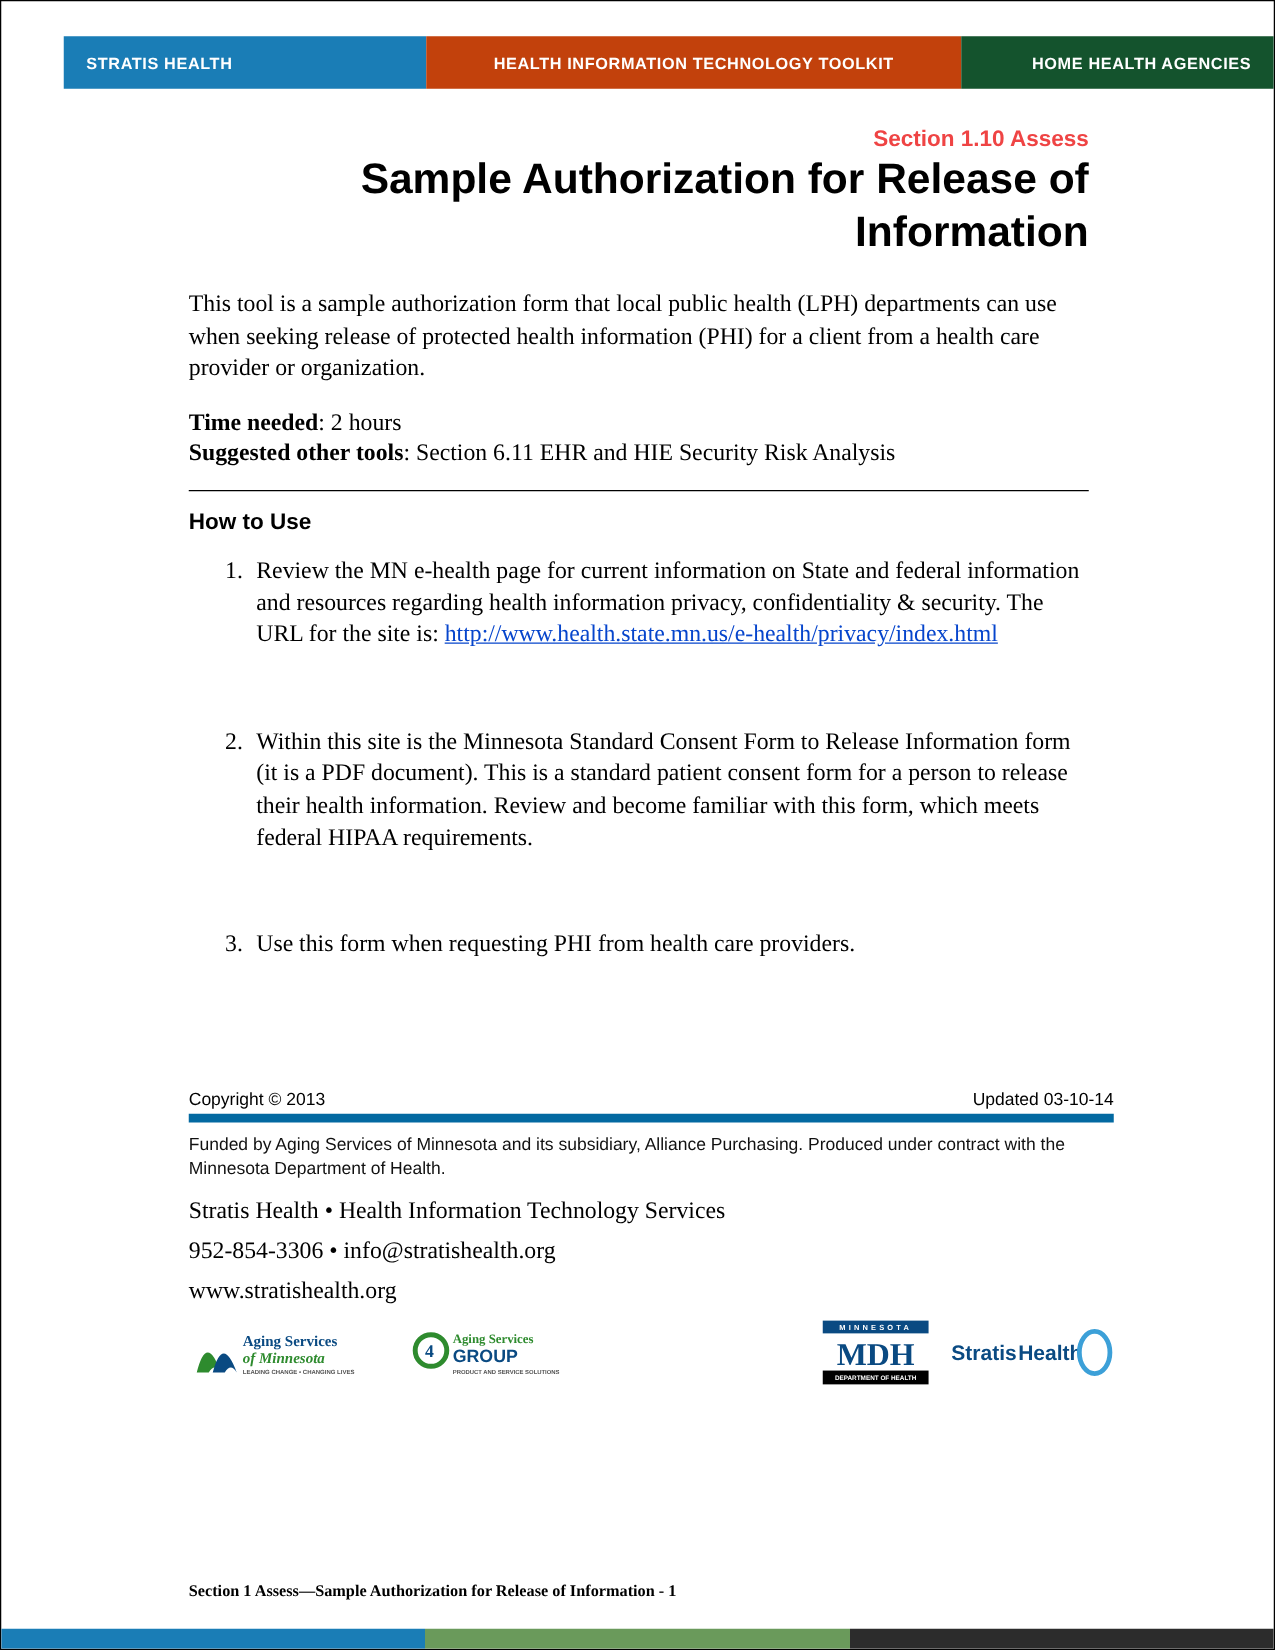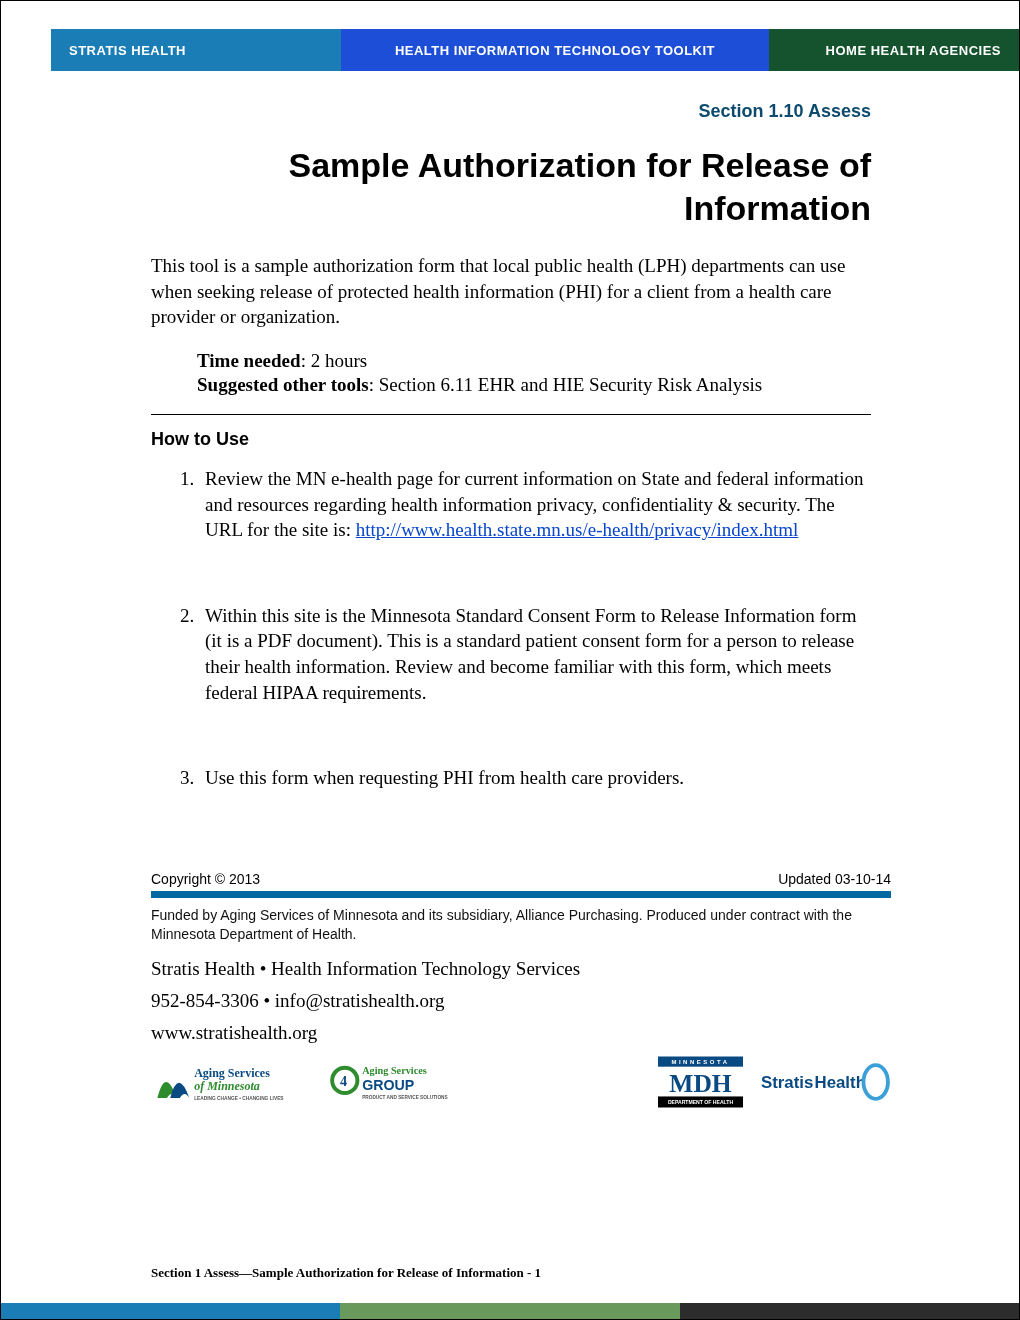--- a/index.html
+++ b/index.html
@@ -23,52 +23,52 @@
     display: flex;
     align-items: center;
     color: #fff;
     font-size: 13px;
     font-weight: 700;
     letter-spacing: 0.5px;
     padding: 4px 18px;
     white-space: nowrap;
   }
   .seg-blue   { background: #1a7db6; flex: 0 0 290px; }
-  .seg-green  { background: #1d4ed8; flex: 1 1 auto; justify-content: center; text-align: right; }
+  .seg-green  { background: #c2410c; flex: 1 1 auto; justify-content: center; text-align: right; }
   .seg-black  { background: #14532d; flex: 0 0 250px; justify-content: flex-end; }
 
   .content {
     position: absolute;
     left: 150px; top: 100px;
     width: 720px;
   }
   .section-label {
-    color: #0c4a6e;
+    color: #ef4444;
     font-family: Arial, Helvetica, sans-serif;
     font-weight: 700;
     font-size: 18px;
     text-align: right;
-    margin-bottom: 22px;
+    margin-bottom: 0;
   }
   .title {
     font-family: Arial, Helvetica, sans-serif;
     font-weight: 700;
     font-size: 34px;
     line-height: 1.25;
     text-align: right;
     color: #000;
     margin-bottom: 24px;
   }
   .intro {
     font-size: 19px;
     line-height: 1.35;
     margin-bottom: 20px;
   }
   .meta-line { font-size: 19px; margin-bottom: 2px; }
-  .meta-block { margin-bottom: 18px; margin-left: 46px; }
+  .meta-block { margin-bottom: 18px; }
   .hr { border: none; border-top: 1px solid #000; margin: 8px 0 14px 0; }
   .howto {
     font-family: Arial, Helvetica, sans-serif;
     font-weight: 700;
     font-size: 18px;
     margin-bottom: 16px;
   }
   ol.steps {
     list-style: decimal;
     padding-left: 48px;

